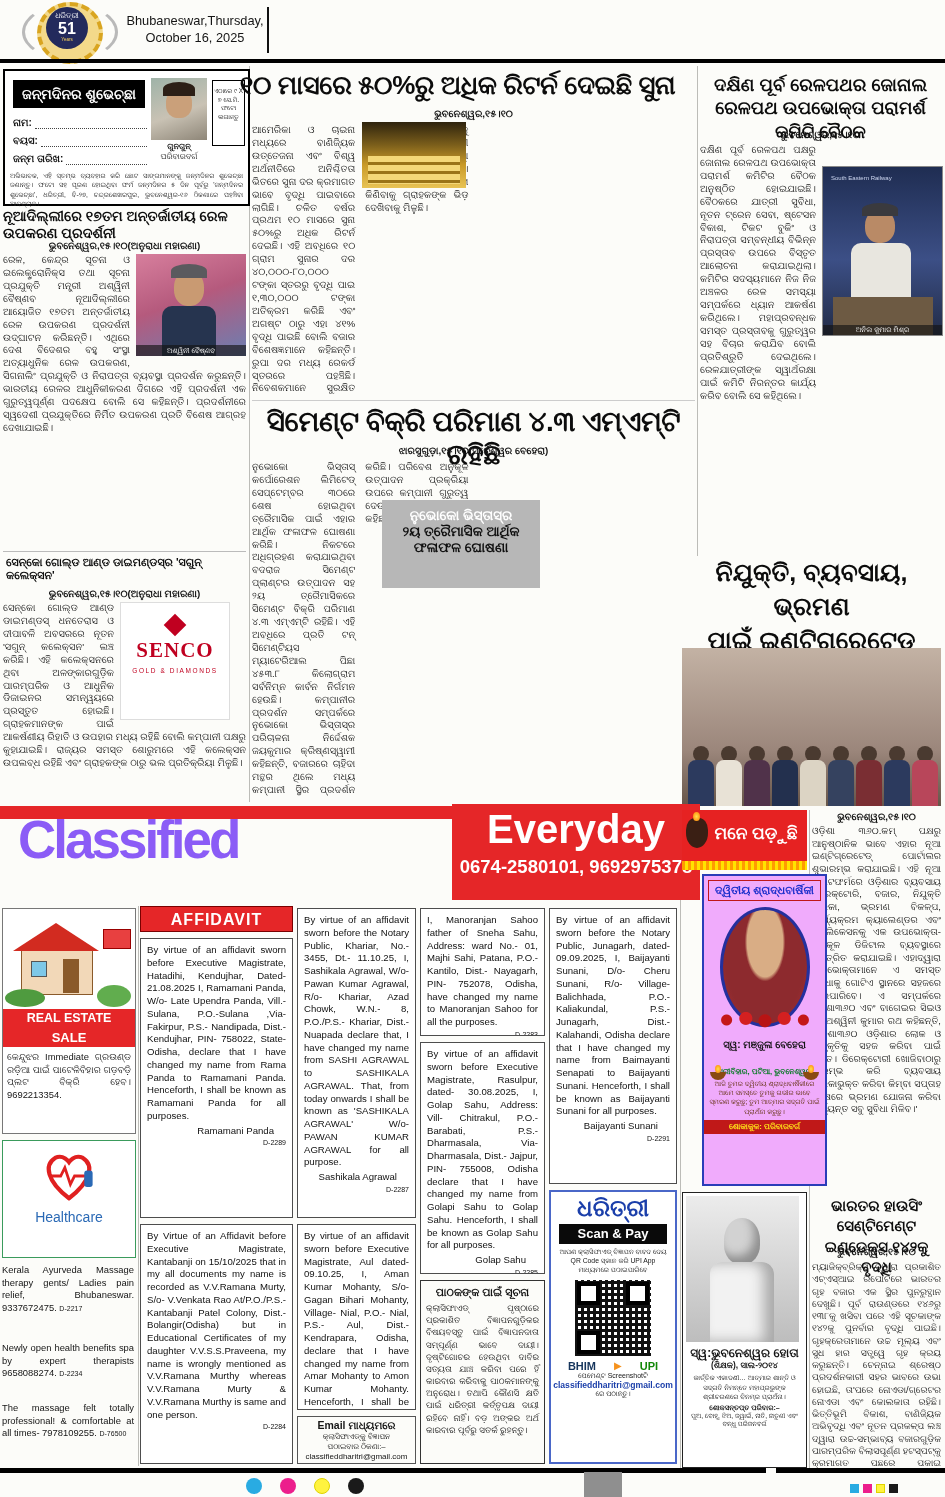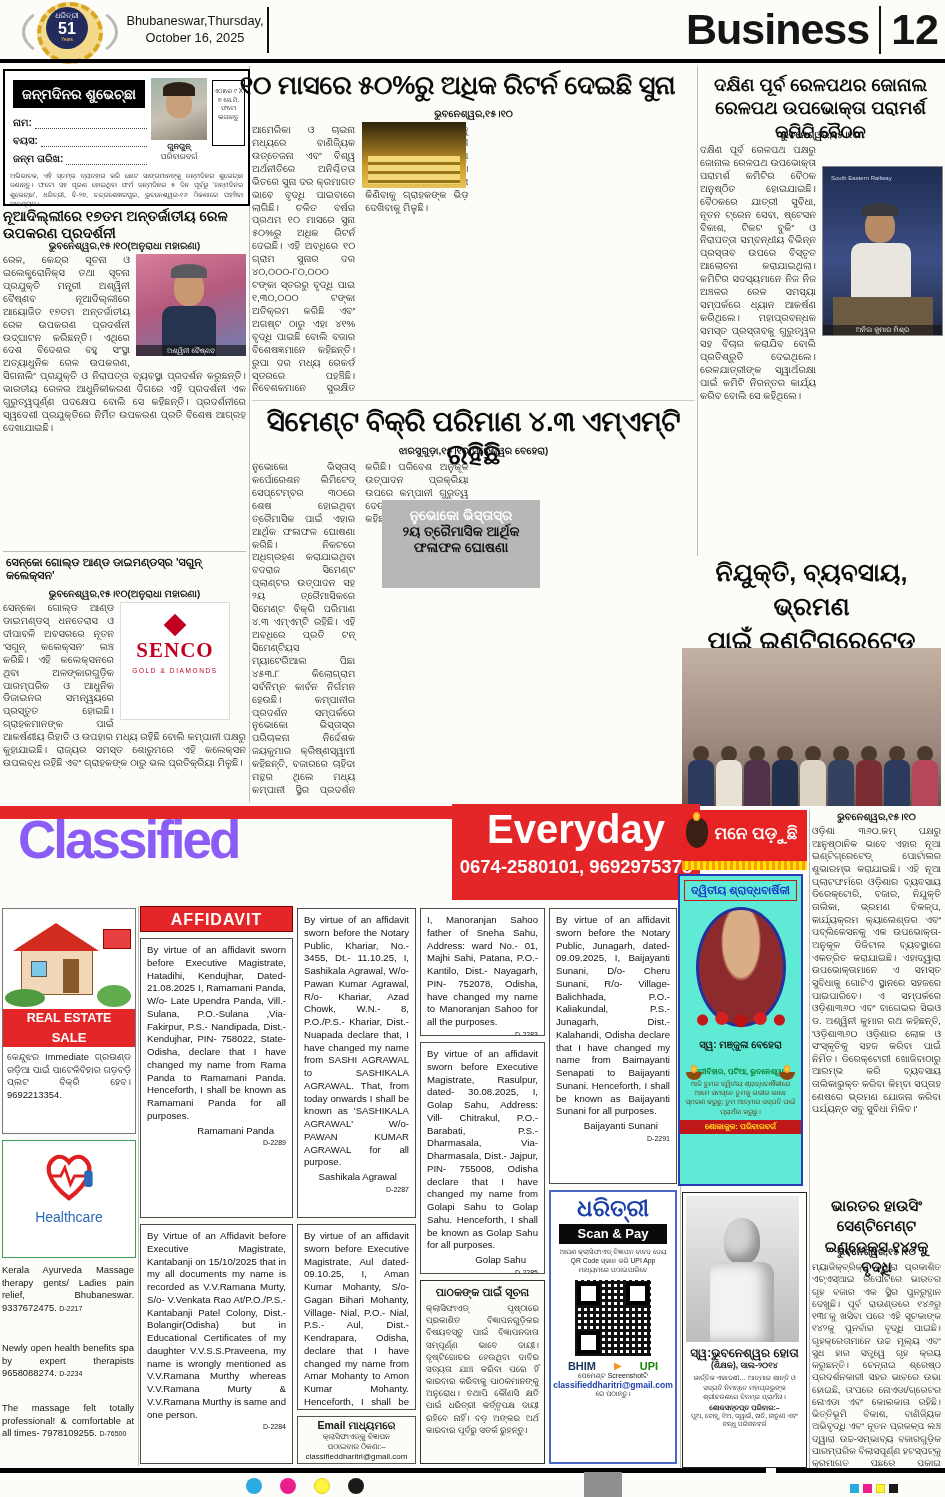--- a/index.html
+++ b/index.html
@@ -47,25 +47,20 @@
       <div style="font-size:7.5px;margin-top:4px;">ଧରିତ୍ରୀ</div>
       <div class="b" style="font-size:16px;line-height:1;">51</div>
       <div style="font-size:4.5px;color:#ffd75e;">Years</div>
     </div>
   </div>
   <div class="abs ctr" style="left:124px;top:12px;width:142px;font-size:12.8px;line-height:1.35;">
     <div>Bhubaneswar,Thursday,</div>
     <div>October 16, 2025</div>
   </div>
   <div class="abs" style="left:267px;top:7px;width:2px;height:46px;background:#111;"></div>
-  <div class="abs" style="top:5px;right:6px;display:flex;align-items:center;gap:10px;">
-    <div style="font-size:43px;font-weight:600;letter-spacing:-1px;">Business</div>
-    <div style="width:2px;height:48px;background:#111;"></div>
-    <div style="font-size:43px;font-weight:600;">12</div>
-  </div>
   <div class="abs" style="left:0;top:59px;width:945px;height:4px;background:#000;"></div>
 
   <div class="abs hl-v" style="left:249px;top:66px;height:736px;"></div>
   <div class="abs hl-v" style="left:697px;top:66px;height:490px;"></div>
   <div class="abs hl-v" style="left:680px;top:806px;height:662px;"></div>
   <div class="abs hl-v" style="left:809px;top:810px;height:658px;"></div>
 
   <div class="abs" style="left:3px;top:69px;width:243px;height:133px;border:2px solid #000;background:#fff;">
     <div class="abs ctr b" style="left:8px;top:9px;width:132px;height:28px;background:#000;color:#fff;font-size:14px;line-height:28px;">ଜନ୍ମଦିନର ଶୁଭେଚ୍ଛା</div>
     <div class="abs fieldrow" style="left:8px;top:46px;width:134px;">
@@ -303,21 +298,21 @@
   </div>
 
   <div class="abs" style="left:682px;top:810px;width:125px;height:60px;background:#e62222;overflow:hidden;">
     <div class="abs" style="left:4px;top:8px;width:22px;height:30px;border-radius:40% 40% 50% 50%;background:#3a1f14;">
       <div class="abs" style="left:7px;top:-6px;width:7px;height:9px;border-radius:50%;background:radial-gradient(#ffe14d,#ff7b00);"></div>
     </div>
     <div class="abs ctr b" style="left:26px;top:14px;width:96px;font-size:17px;color:#fff;">ମନେ ପଡ଼ୁଛି</div>
     <div class="abs" style="left:0;bottom:0;width:125px;height:9px;background:repeating-linear-gradient(90deg,#ff9d00 0 3px,#ffe400 3px 6px);"></div>
   </div>
 
-  <div class="abs ctr" style="left:678px;top:874px;width:125px;height:312px;background:#5eead4;border:2.5px solid #2a3db8;box-sizing:border-box;">
+  <div class="abs ctr" style="left:702px;top:874px;width:125px;height:312px;background:#f0abfc;border:2.5px solid #2a3db8;box-sizing:border-box;">
     <div class="b" style="margin:4px 4px 0;border:1.5px solid #c01818;color:#1a2ecb;font-size:11px;padding:3px 0;">ଦ୍ୱିତୀୟ ଶ୍ରାଦ୍ଧବାର୍ଷିକୀ</div>
     <div style="position:relative;width:84px;height:114px;margin:6px auto 0;border-radius:50%;border:3px solid #24309e;background:radial-gradient(ellipse at 50% 28%,#d9ad85 0 30%,#8d2a2e 34% 70%,#a93036 100%);">
       <div class="abs" style="left:-6px;bottom:-4px;width:96px;height:16px;background:radial-gradient(circle at 10% 50%,#c41818 0 5px,transparent 6px),radial-gradient(circle at 30% 40%,#d42020 0 6px,transparent 7px),radial-gradient(circle at 50% 55%,#b81414 0 6px,transparent 7px),radial-gradient(circle at 70% 40%,#d42020 0 6px,transparent 7px),radial-gradient(circle at 90% 50%,#c41818 0 5px,transparent 6px);"></div>
     </div>
     <div class="diya" style="left:6px;top:196px;"></div>
     <div class="diya" style="right:6px;top:196px;"></div>
     <div class="b" style="font-size:10px;margin-top:12px;color:#141414;">ସ୍ୱ: ମଞ୍ଜୁଳା ବେହେରା</div>
     <div class="b" style="font-size:7.6px;color:#0a7a28;margin-top:16px;">ଶ୍ରୀବିହାର, ପଟିଆ, ଭୁବନେଶ୍ୱର</div>
     <div style="font-size:6.8px;line-height:1.35;padding:2px 5px;color:#5a2a00;">ଆଜି ତୁମର ଦ୍ୱିତୀୟ ଶ୍ରାଦ୍ଧବାର୍ଷିକୀରେ ଆମେ ସମସ୍ତେ ତୁମକୁ ଗଭୀର ଭାବେ ସ୍ମରଣ କରୁଛୁ; ତୁମ ଆତ୍ମାର ସଦ୍‌ଗତି ପାଇଁ ପ୍ରାର୍ଥନା କରୁଛୁ।</div>
     <div class="b" style="background:#c01818;color:#ffe418;font-size:7.8px;padding:2px 0;margin-top:2px;">ଶୋକାକୁଳ: ପରିବାରବର୍ଗ</div>

